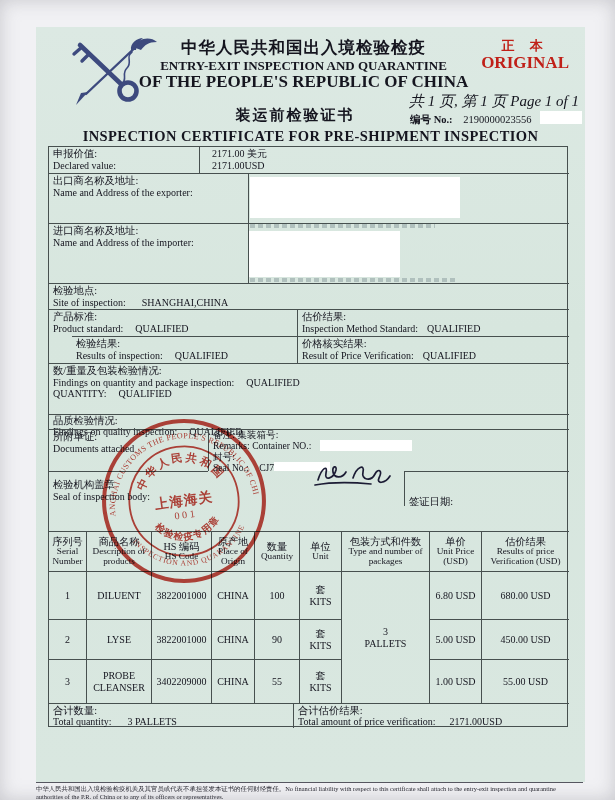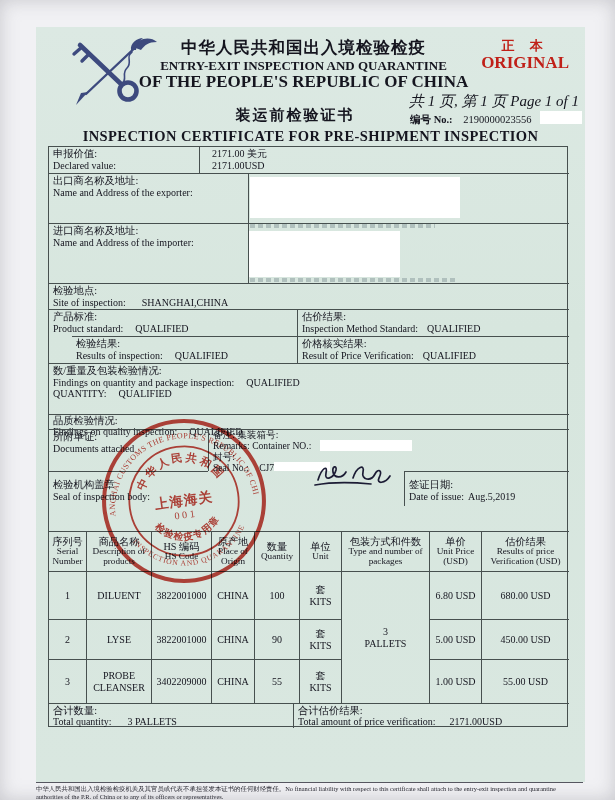--- a/index.html
+++ b/index.html
@@ -166,21 +166,21 @@
              <span class="ired" style="width:92px;margin-left:6px;"></span></div>
         <div>封号:</div>
         <div><span>Seal No.:</span>
              <span style="margin-left:8px;">CJ7</span><span class="ired" style="width:56px;"></span></div>
       </div>
 
       <div class="cell nbl" style="left:0;top:324px;width:159px;height:35px;padding-top:7px;">
         <div class="cn">检验机构盖章</div>
         <div class="en">Seal of inspection body:</div>
       </div>
-      <div class="cell" style="left:355px;top:324px;width:165px;height:35px;padding-top:7px;">
+      <div class="cell" style="left:355px;top:324px;width:165px;height:35px;padding-top:24px;">
         <div class="cn">签证日期:</div>
         <div class="en"><span>Date of issue:</span><span style="margin-left:4px;">Aug.5,2019</span></div>
       </div>
 
 
       <div class="cell nbl c" style="left:0;top:384px;width:37px;height:40px;">
         <div class="hdr-cn">序列号</div>
         <div class="hdr-en">Serial Number</div>
       </div>
       <div class="cell c" style="left:37px;top:384px;width:65px;height:40px;">

